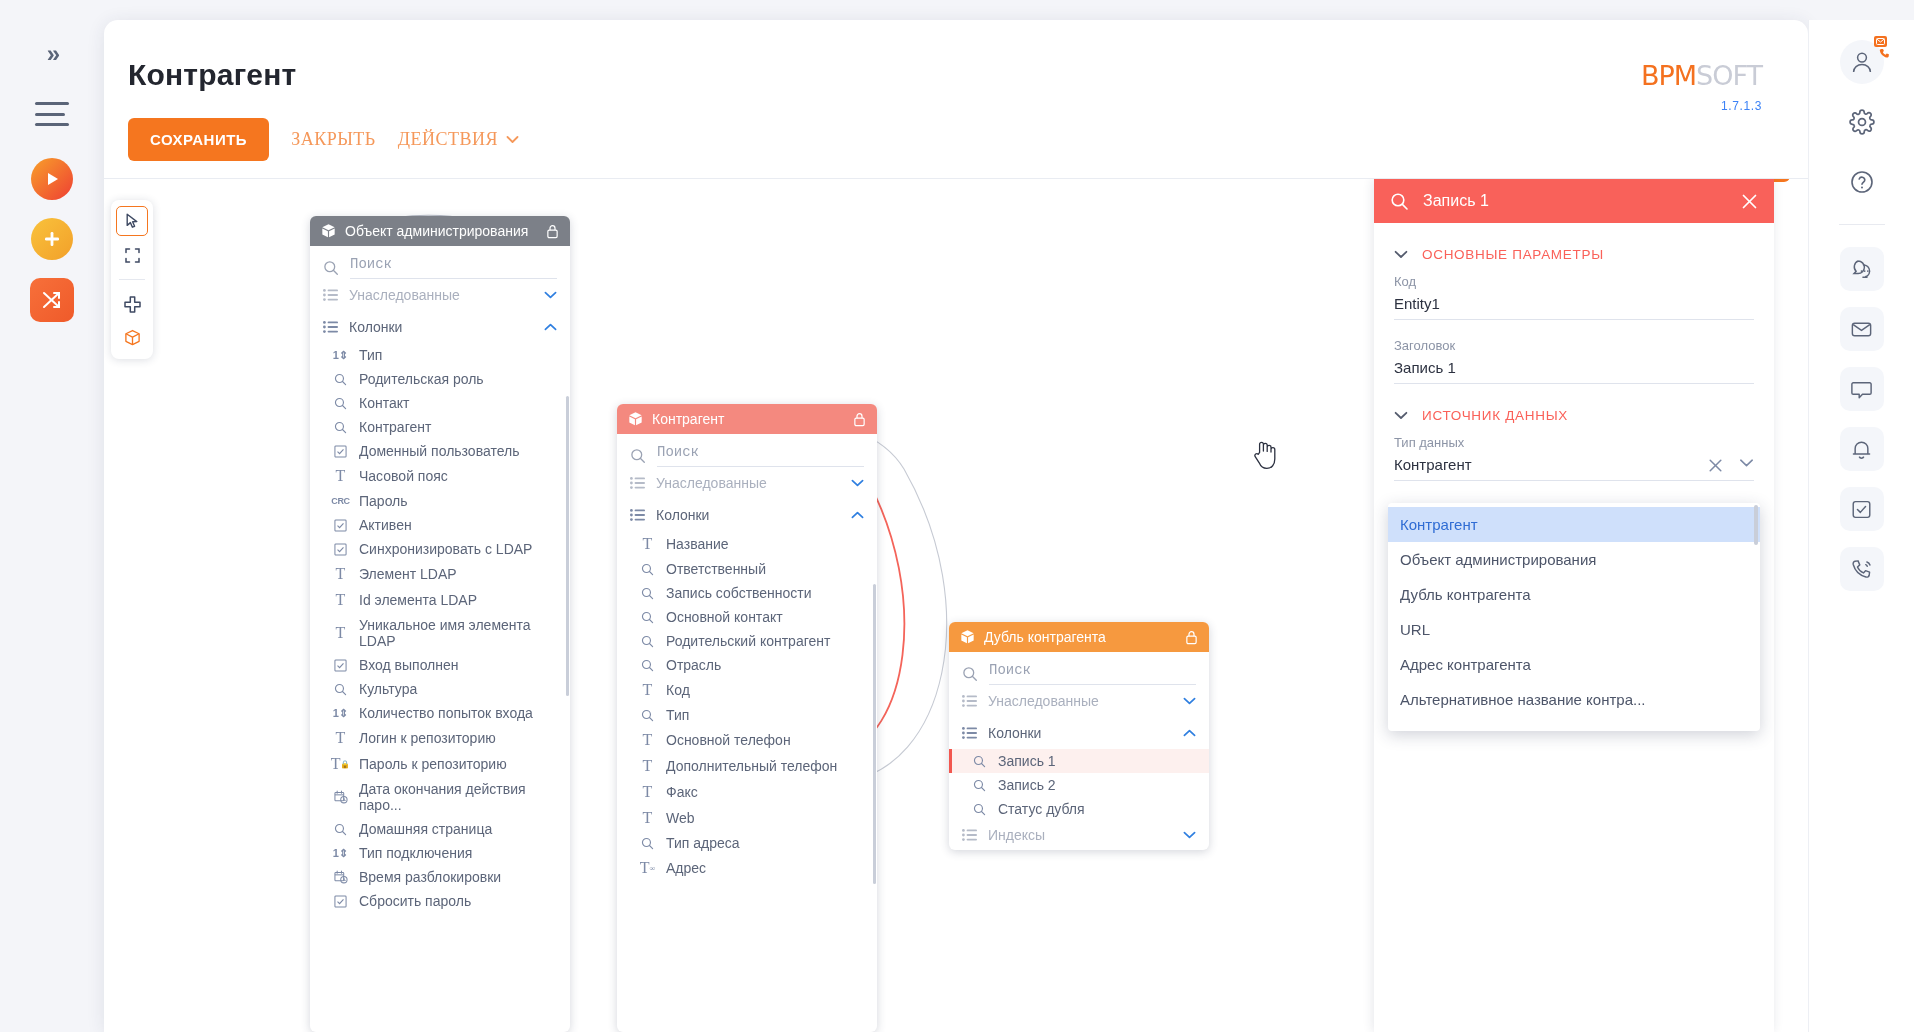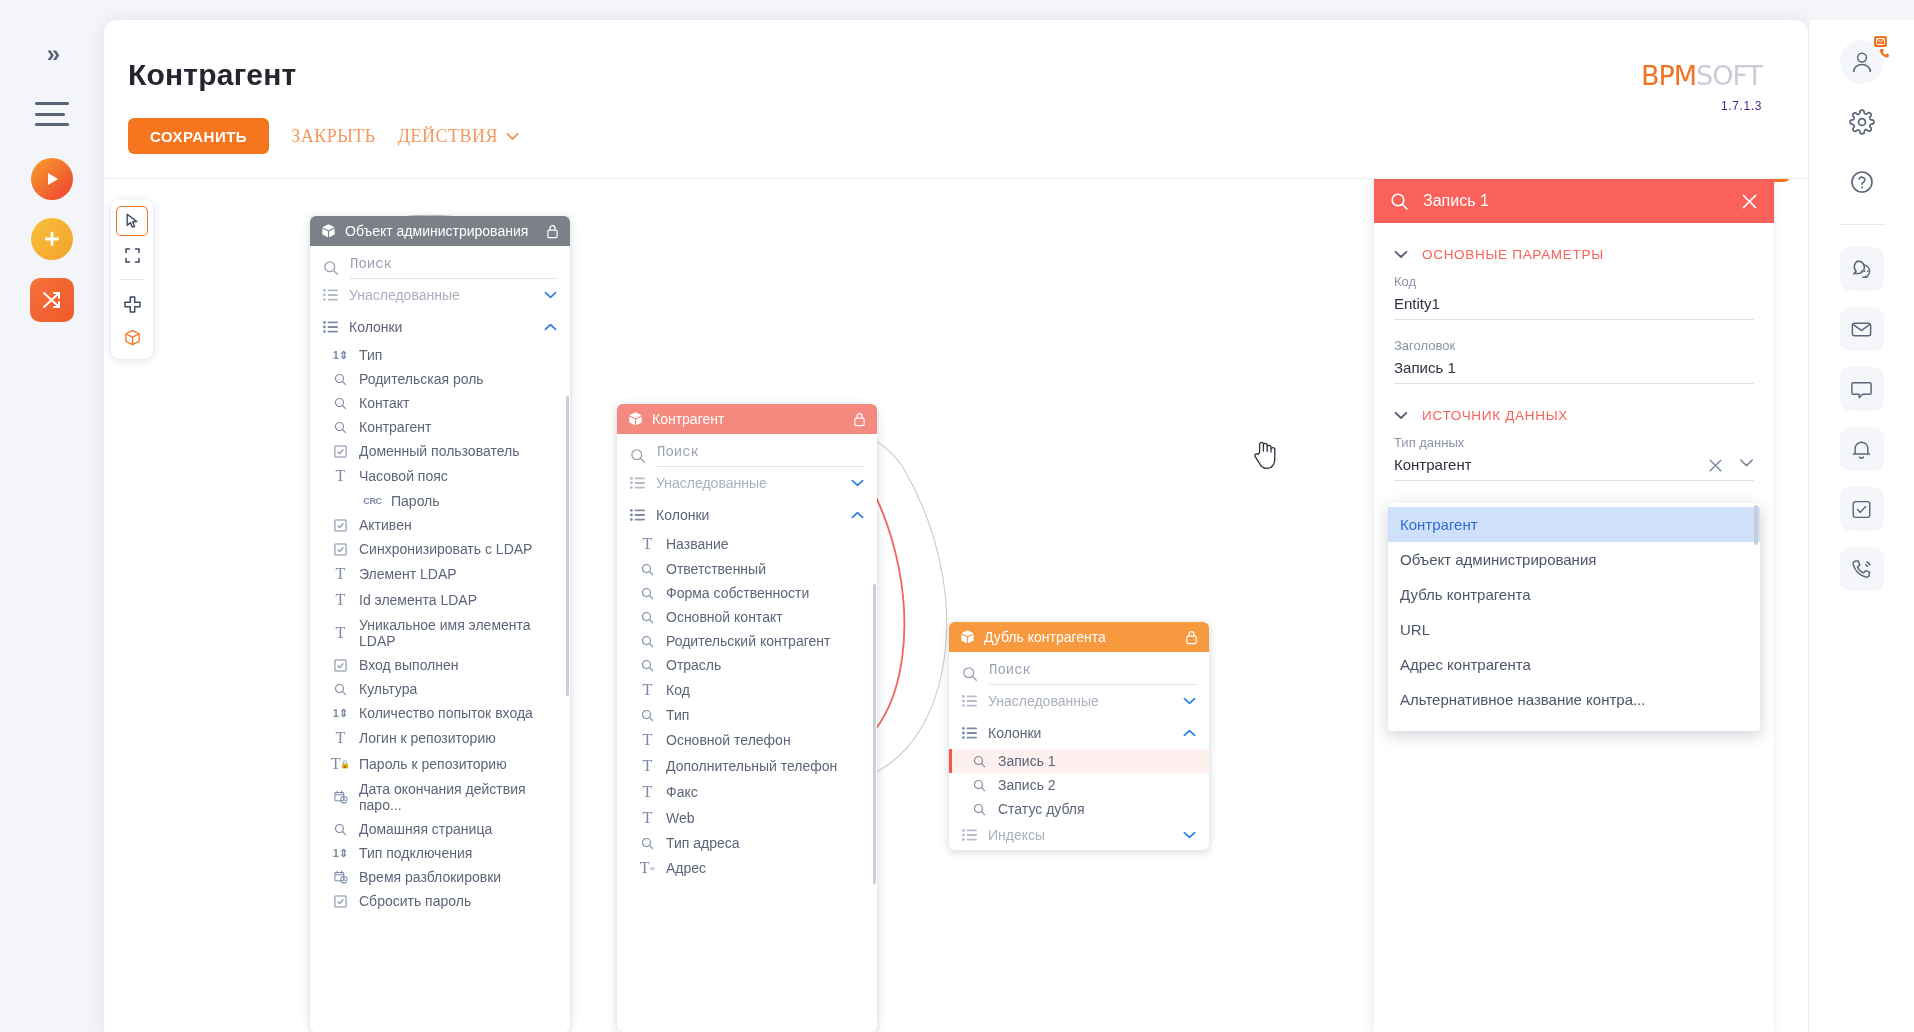--- a/index.html
+++ b/index.html
@@ -45,25 +45,25 @@
      height: 42px; border: 1px solid #dfe3ec; border-radius: 21px; background: #fff; width: 268px; }
   .cmd-input { flex: 1; border: none; outline: none; background: transparent;
      font-size: 16px; color: #6b7690; padding: 0 14px 0 20px; font-family: "Liberation Sans", sans-serif;}
   .cmd-input::placeholder { color: #7c8498; }
   .cmd-run { width: 44px; height: 40px; display: flex; align-items: center; justify-content: center;
      border-left: 1px solid #e7eaf1; cursor: pointer; }
   .brand { position: absolute; right: 46px; top: 40px; text-align: right; }
   .brand-logo { font-size: 27px; font-weight: 400; letter-spacing: -1px; font-family: "DejaVu Sans", sans-serif;}
   .brand-logo .b1 { color: #f4711f; }
   .brand-logo .b2 { color: #c9ccd6; }
-  .brand-ver { font-size: 12px; color: #4c1d95; margin-top: 8px; letter-spacing: .6px;}
+  .brand-ver { font-size: 12px; color: #3b82f6; margin-top: 8px; letter-spacing: .6px;}
 
   .toolbar { position: absolute; left: 24px; top: 98px; display: flex; align-items: center; gap: 22px; }
   .btn-save { background: #f5761f; color: #fff; font-size: 15px; font-weight: 600; letter-spacing:.5px;
-      border: none; border-radius: 6px; height: 36px; padding: 0 22px; cursor: pointer; font-family:"Liberation Sans",sans-serif;}
+      border: none; border-radius: 6px; height: 43px; padding: 0 22px; cursor: pointer; font-family:"Liberation Sans",sans-serif;}
   .btn-flat { background: transparent; border: none; color: #f5985a; font-size: 18px; font-weight: 500;
       letter-spacing:.5px; cursor: pointer; display: flex; align-items: center; gap: 8px; font-family:Liberation Serif, serif;}
   .sep-line { position: absolute; left: 0; top: 158px; width: 100%; height: 1px; background: #e9ecf2; }
 
   
   .canvas { position: absolute; left: 0; top: 159px; right: 0; bottom: 0; background: #fff; overflow: hidden; }
   .canvas-edges { position: absolute; inset: 0; pointer-events: none; }
 
   .gear-btn { position: absolute; right: 18px; top: -31px; width: 52px; height: 34px; border-radius: 6px;
       background: #f5761f; display: flex; align-items: center; justify-content: center; cursor: pointer; z-index: 6;}
@@ -86,21 +86,21 @@
   .card-search .line { flex: 1; border-bottom: 1px solid #dfe3ec; padding-bottom: 6px;
       font-size: 14px; color: #9aa2b3; }
   .grp { display: flex; align-items: center; gap: 11px; padding: 8px 13px; font-size: 14px; color: #5c6579; cursor:pointer;}
   .grp.muted { color: #aab0be; }
   .grp .gname { flex: 1; }
   .row { display: flex; align-items: center; gap: 10px; padding: 4px 13px 4px 22px; font-size: 14px; color: #5c6579; cursor:pointer;}
   .row.active { background: #fdf0ee; box-shadow: inset 3px 0 0 #f2574f; }
   .ic { width: 17px; min-width: 17px; display: flex; align-items: center; justify-content: center;
       color: #7d8aa6; font-size: 13px; }
   .ic.txt { font-family: "Liberation Serif", serif; font-size: 16px; }
-  .ic.crc { font-size: 9px; font-weight: 700; letter-spacing:-.3px;margin-left:32px; }
+  .ic.crc { font-size: 9px; font-weight: 700; letter-spacing:-.3px; }
   .ic.num { font-size: 11px; font-weight: 600; }
   .card-scroll { position: absolute; right: 1px; top: 92px; width: 3px; border-radius: 2px; background: #c9ced9; }
 
   
   .setup { position: absolute; right: 34px; top: 0; width: 400px; background: #fff;
     box-shadow: -1px 0 10px rgba(40,50,80,.12); height: 100%; z-index: 8; }
   .setup-head { height: 44px; background: #f9615a; display: flex; align-items: center;
      padding: 0 16px; gap: 14px; color: #fff; }
   .setup-head .stitle { flex: 1; font-size: 16px; font-weight: 500; }
   .setup-body { padding: 16px 20px 0 20px; }
@@ -521,21 +521,21 @@
                 </span>
                 <span>Ответственный</span>
               </div>
               <div class="row">
                 <span class="ic">
                   <svg width="13" height="13" viewBox="0 0 15 15" fill="none" stroke="#7d8aa6" stroke-width="1.3">
                     <circle cx="6.3" cy="6.3" r="4.6"></circle>
                     <path d="M9.8,9.8 L13.4,13.4" stroke-linecap="round"></path>
                   </svg>
                 </span>
-                <span>Форма собственности</span>
+                <span>Запись собственности</span>
               </div>
               <div class="row">
                 <span class="ic">
                   <svg width="13" height="13" viewBox="0 0 15 15" fill="none" stroke="#7d8aa6" stroke-width="1.3">
                     <circle cx="6.3" cy="6.3" r="4.6"></circle>
                     <path d="M9.8,9.8 L13.4,13.4" stroke-linecap="round"></path>
                   </svg>
                 </span>
                 <span>Основной контакт</span>
               </div>

